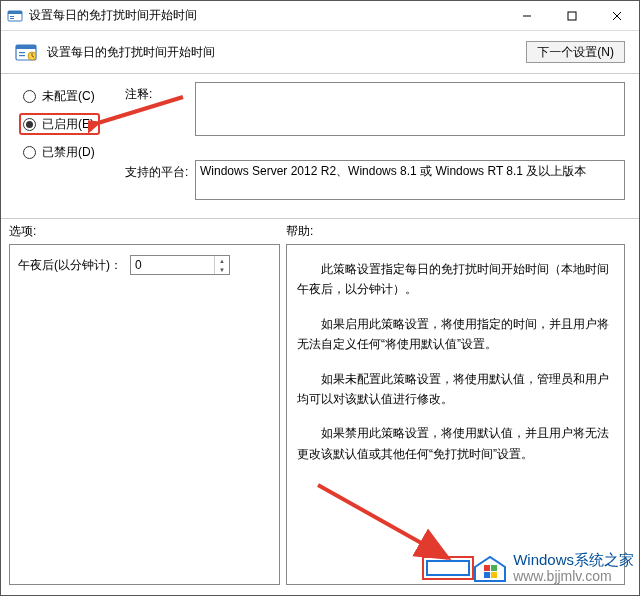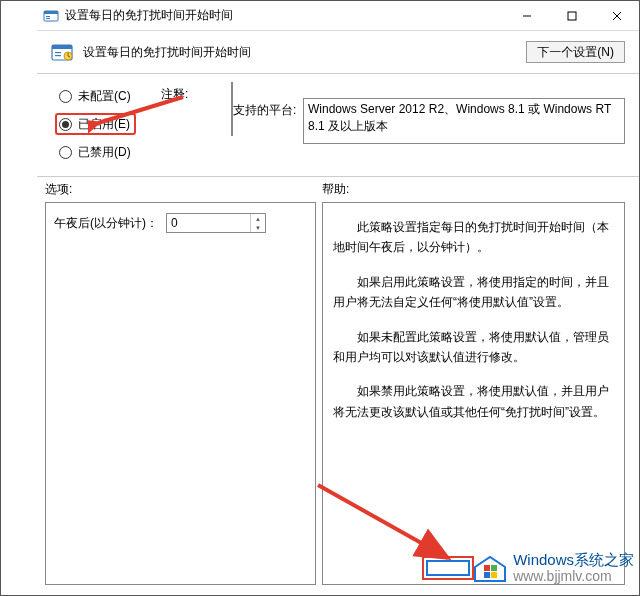--- a/index.html
+++ b/index.html
@@ -12,21 +12,20 @@
     color: #000;
     position: relative;
     overflow: hidden;
   }
   .window {
     width: 640px; height: 596px;
     border: 1px solid #555;
     background: #fff;
     display: flex;
     flex-direction: column;
-    padding-left: 36px;
   }
   .titlebar {
     height: 30px;
     display: flex;
     align-items: center;
     padding-left: 6px;
     border-bottom: 1px solid #ddd;
     flex-shrink: 0;
   }
   .titlebar .icon { width: 16px; height: 16px; margin-right: 6px; display: inline-flex; align-items: center; justify-content: center;}
@@ -88,30 +87,30 @@
   .highlight-box {
     border: 2px solid #e23b2e;
     border-radius: 3px;
     padding: 0 4px 0 2px;
     margin-left: -4px;
     display: inline-flex;
     align-items: center;
     height: 22px;
   }
 
-  .right-col { flex: 1; display: flex; flex-direction: row; }
+  .right-col { flex: 1; display: flex; flex-direction: column; }
   .field-row { display: flex; align-items: flex-start; margin-bottom: 8px; }
   .field-label { width: 70px; flex-shrink: 0; padding-top: 4px; }
   .comment-box {
     flex: 1; height: 54px;
     border: 1px solid #888;
     background: #fff;
   }
   .platform-box {
-    flex: 1; height: 46px;
+    flex: 1; height: 40px;
     border: 1px solid #888;
     background: #fff;
     padding: 2px 4px;
     font-size: 12px;
     display: flex; align-items: flex-start;
   }
 
   .divider { border-top: 1px solid #ccc; margin: 4px 0 0 0; }
 
   .labels-row {

